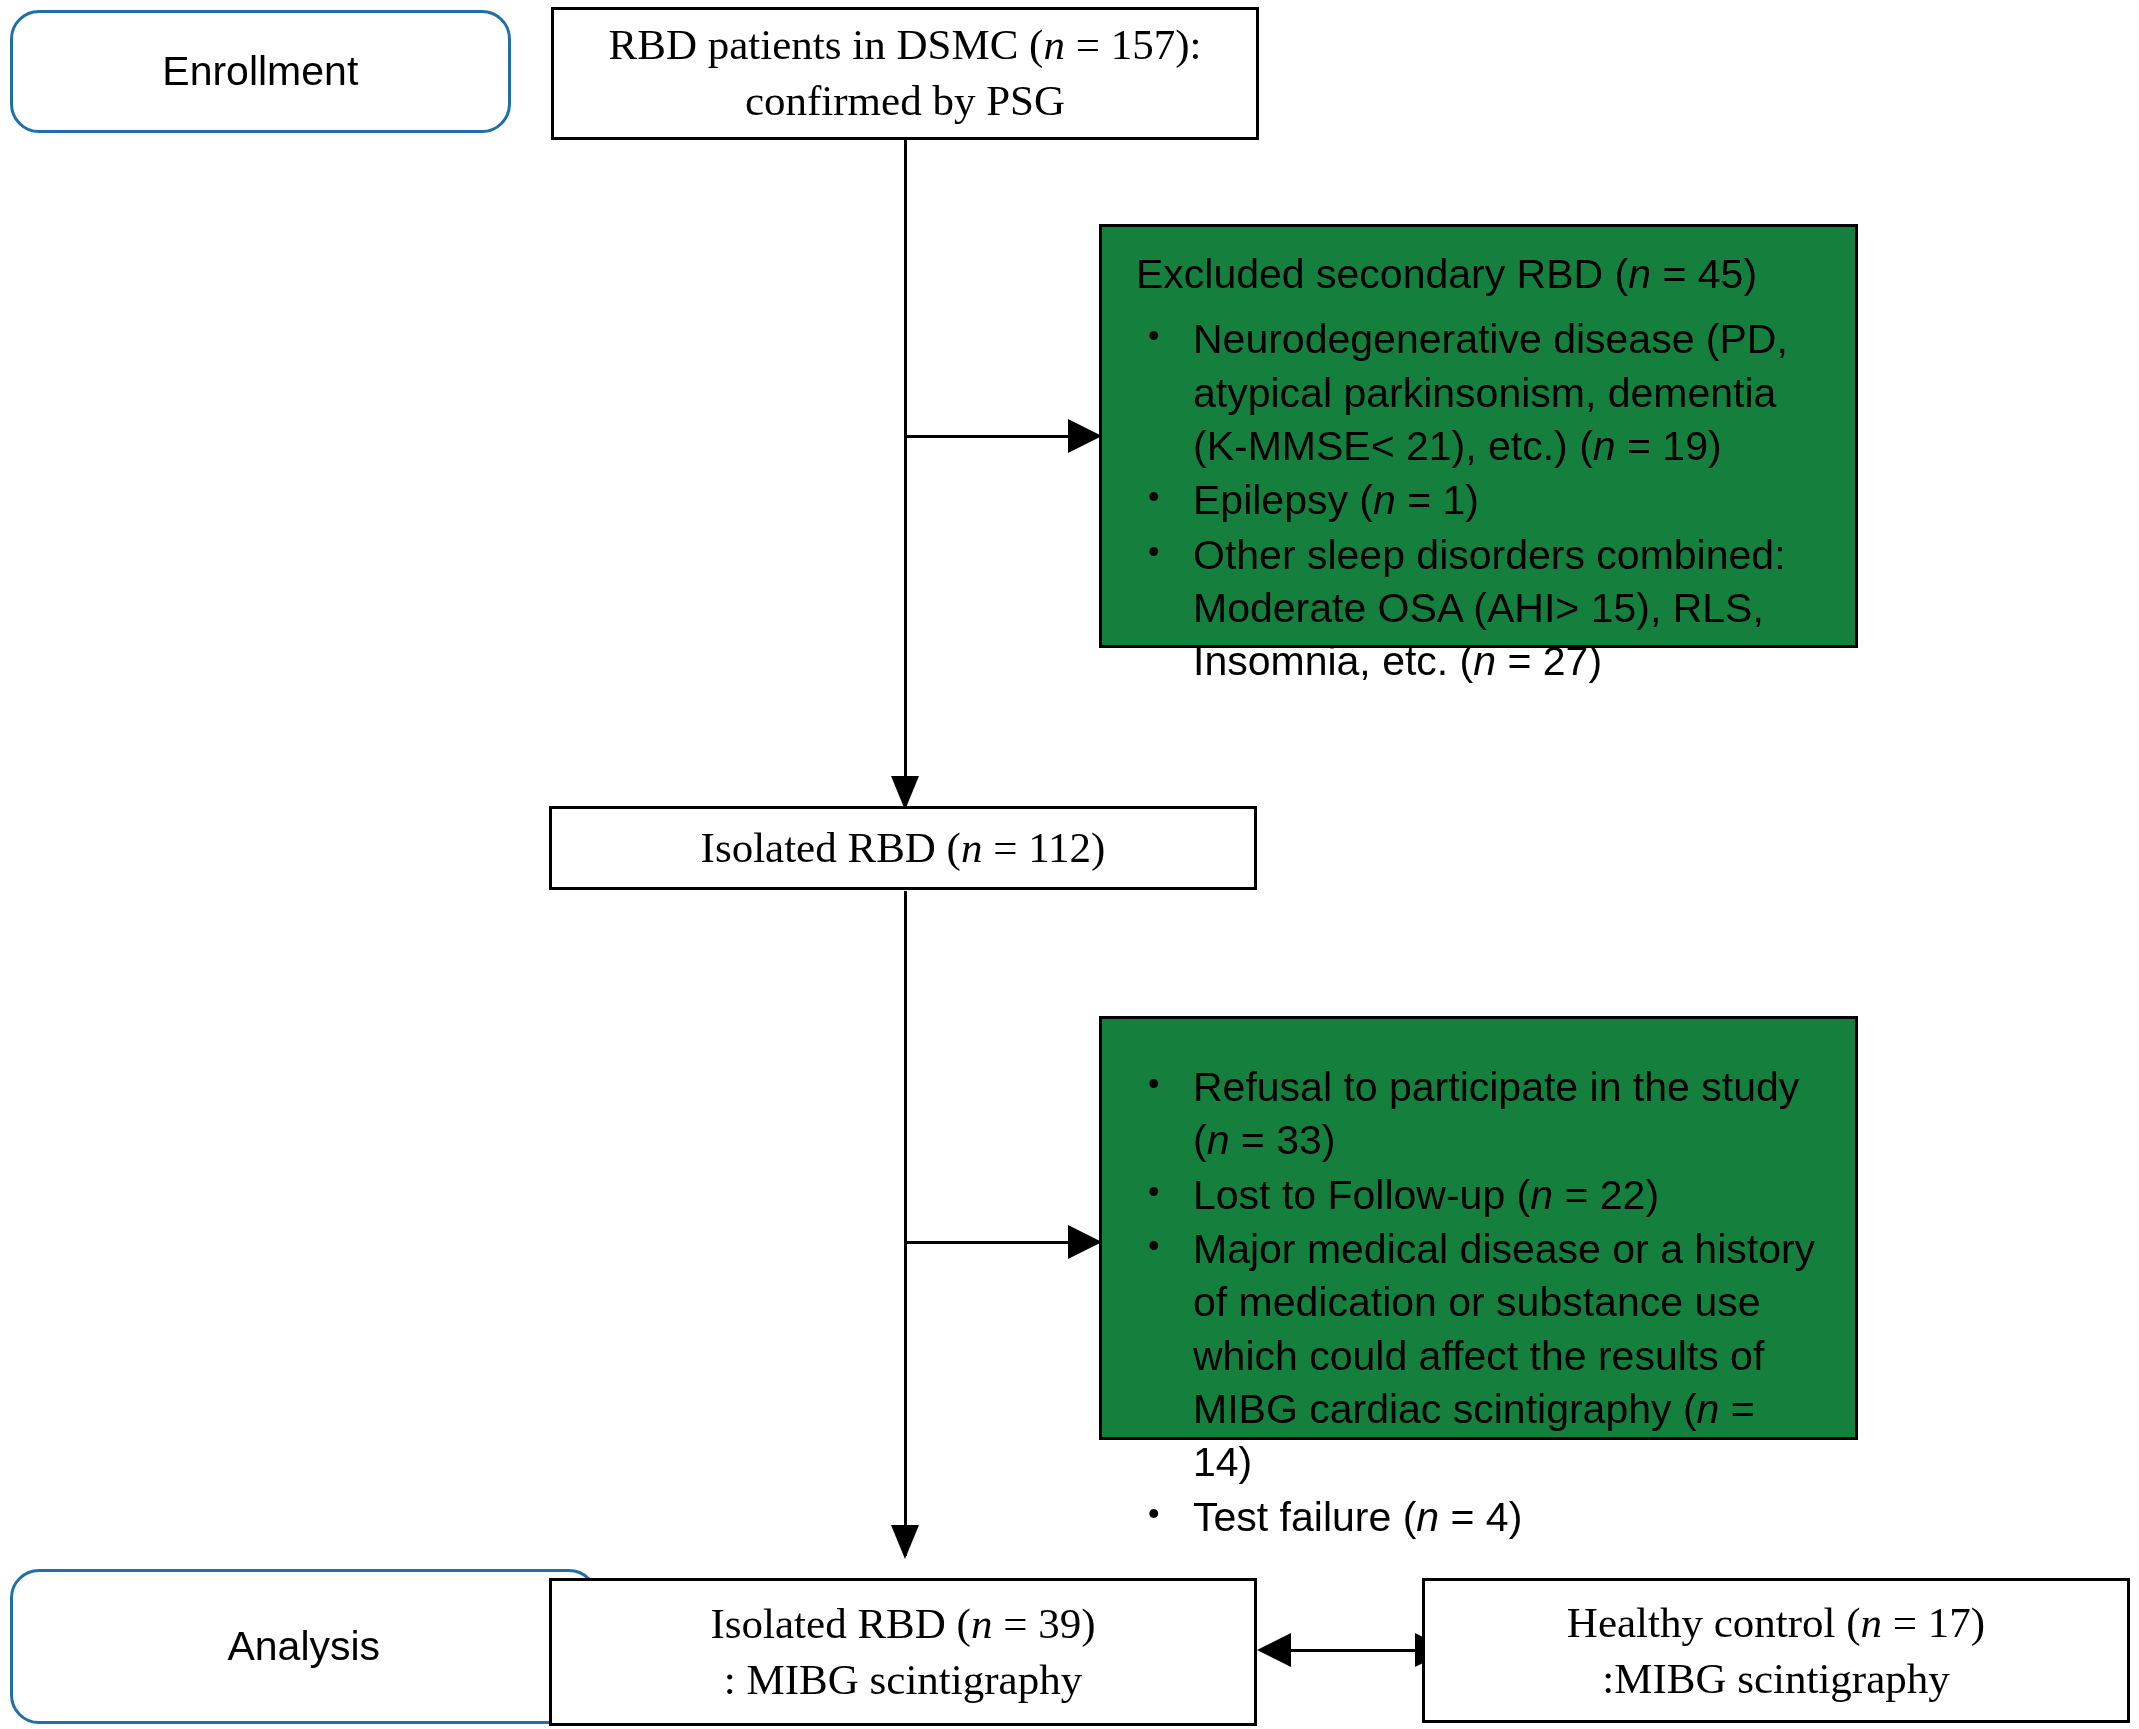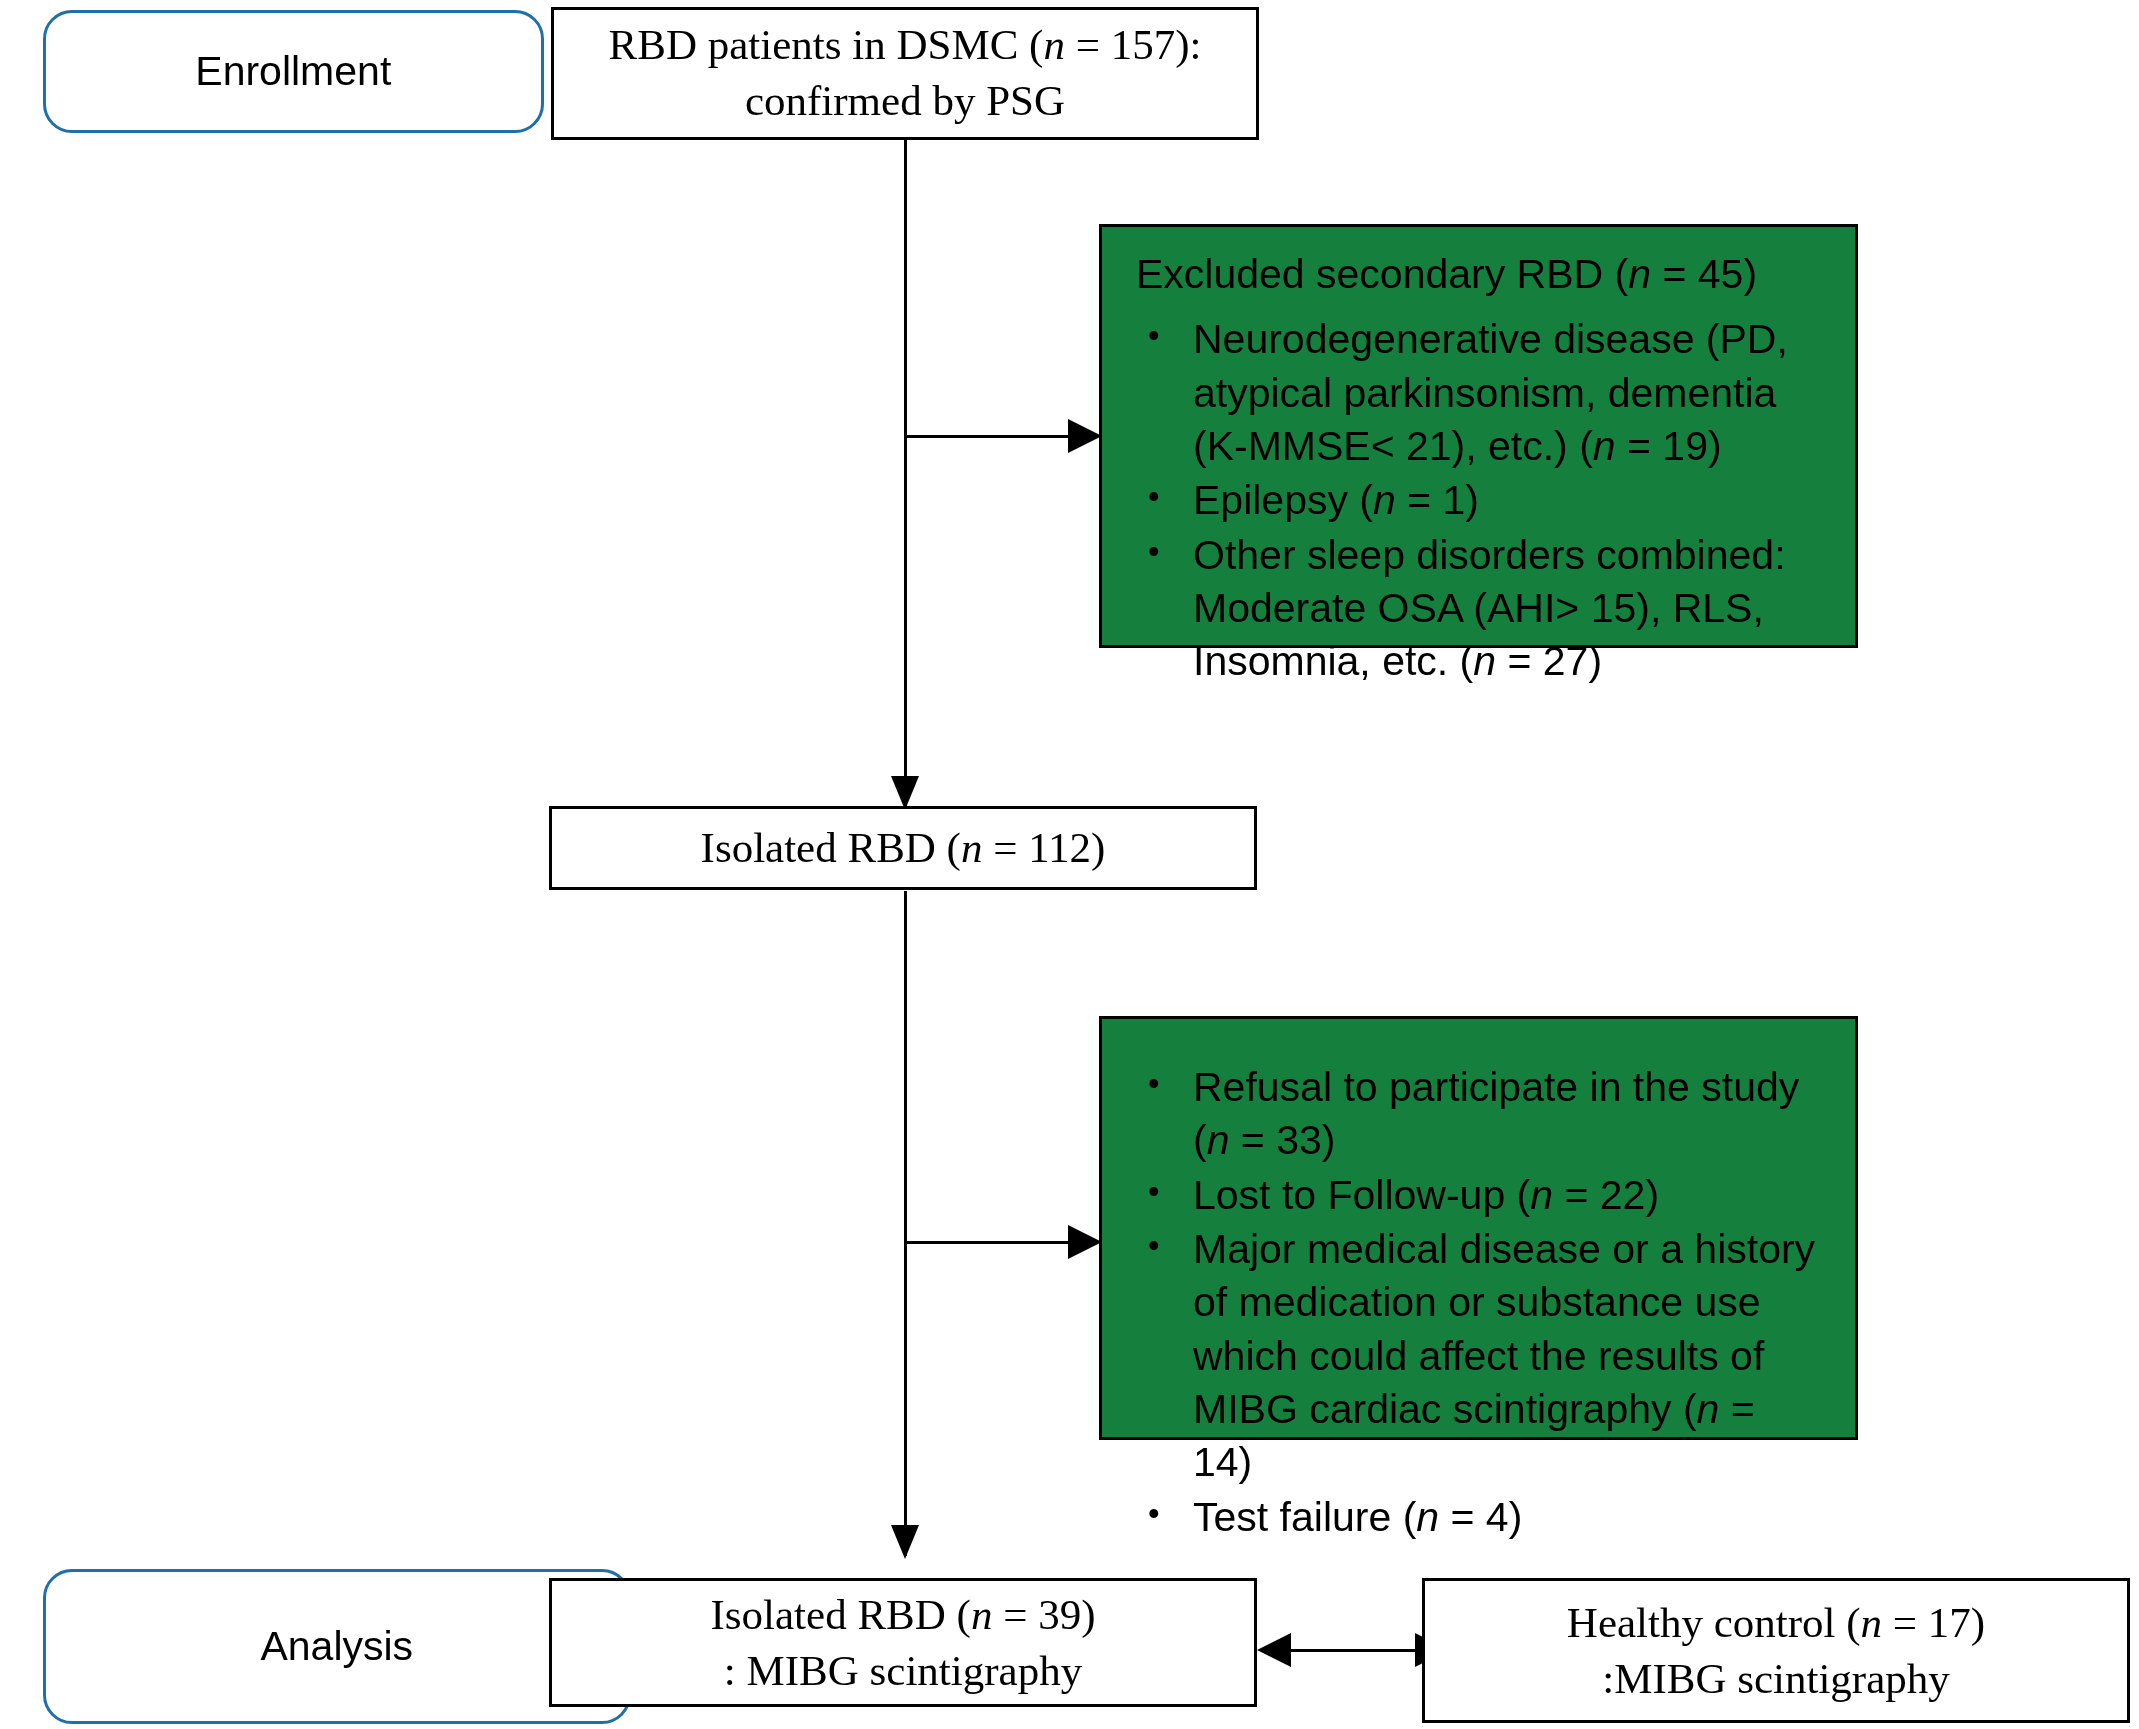--- a/index.html
+++ b/index.html
@@ -21,21 +21,20 @@
   .stage-box {
     position: absolute;
     box-sizing: border-box;
     border: 3.8px solid #1f6fa8;
     border-radius: 29px;
     background: #ffffff;
     display: flex;
     align-items: center;
     justify-content: center;
     text-align: center;
-    margin-left: 33px;
   }
   .stage-box .label {
     font-size: 41px;
     color: #000000;
     line-height: 1.1;
   }
   
   .node-box {
     position: absolute;
     box-sizing: border-box;
@@ -175,21 +174,21 @@
       <li><span>Lost to Follow-up (</span><em class="n">n</em><span> = 22)</span></li>
       <li><span>Major medical disease or a history of medication or substance use which could affect the results of MIBG cardiac scintigraphy (</span><em class="n">n</em><span> = 14)</span></li>
       <li><span>Test failure (</span><em class="n">n</em><span> = 4)</span></li>
     </ul>
   </div>
 
   <div class="stage-box" style="left:9.8px; top:1569px; width:588px; height:155px;">
     <span class="label">Analysis</span>
   </div>
 
-  <div class="node-box centered" style="left:549px; top:1578px; width:708px; height:129px;">
+  <div class="node-box centered" style="left:549px; top:1578px; width:708px; height:148px;">
     <div class="node-text">
       <span>Isolated RBD (</span><em class="n">n</em><span> = 39)</span><br>
       <span>: MIBG scintigraphy</span>
     </div>
   </div>
 
   <div class="hline" style="left:1285px; top:1649px; width:131px;"></div>
   <div class="arrow-left" style="left:1257px; top:1633px;"></div>
   <div class="arrow-right" style="left:1415px; top:1633px;"></div>
 

